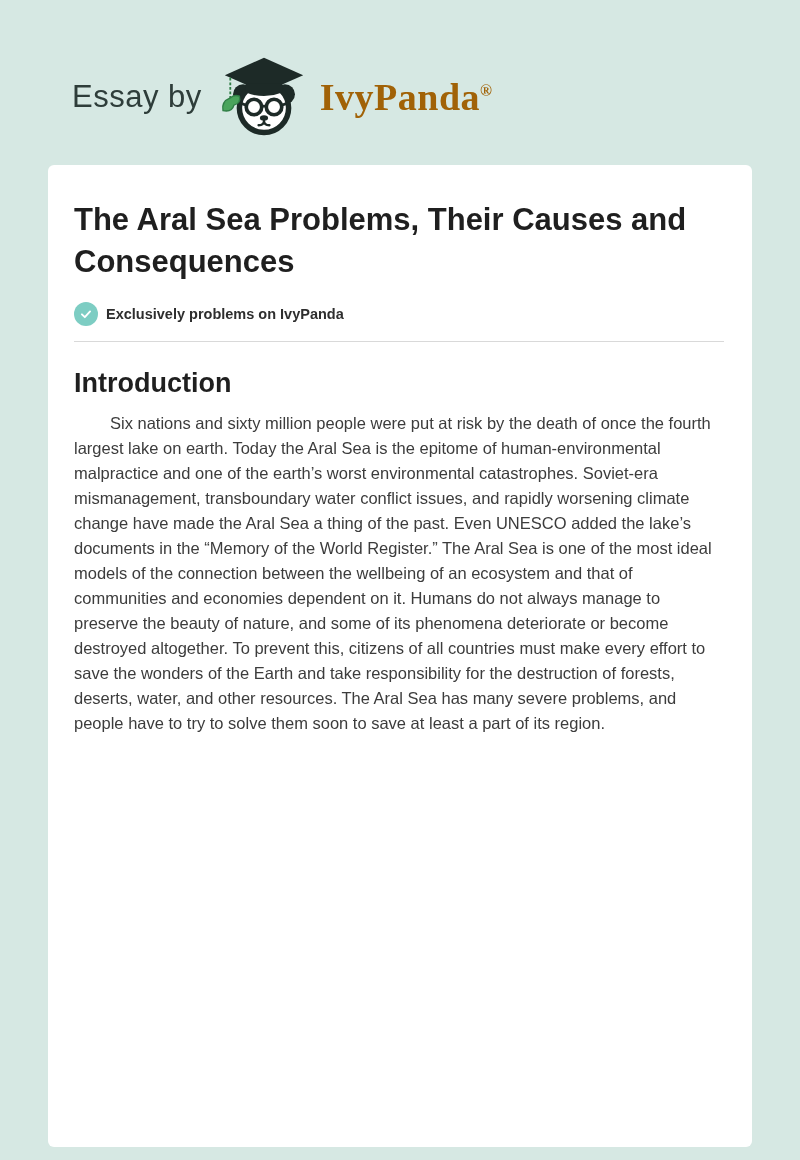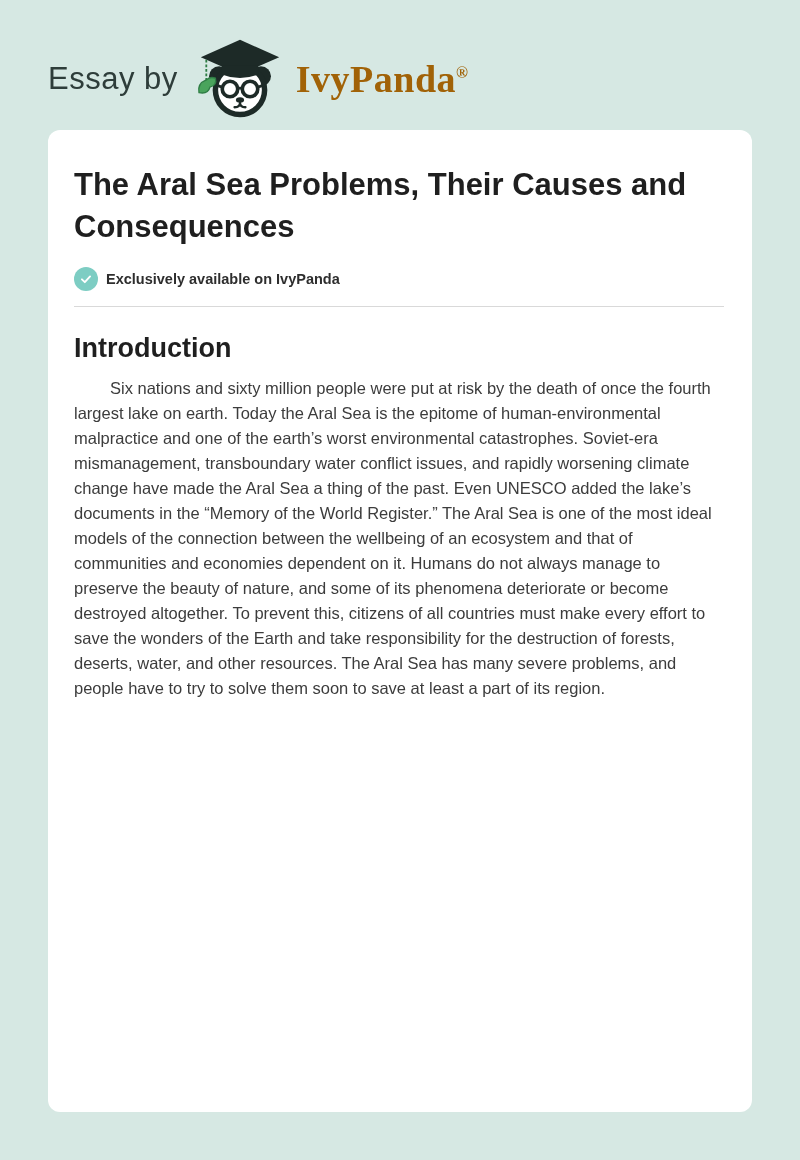--- a/index.html
+++ b/index.html
@@ -13,21 +13,22 @@
     height: 1160px;
     background: #d6e8e3;
     overflow: hidden;
   }
 
   
   .header {
     display: flex;
     align-items: center;
     padding: 36px 48px 8px 48px;
-    height: 130px;
+    height: 165px;
+    margin-left: 24px;
   }
   .header-prefix {
     font-size: 31px;
     font-weight: 400;
     color: #2e3d3a;
     letter-spacing: 0.5px;
   }
   .logo {
     width: 92px;
     height: 82px;
@@ -43,21 +44,21 @@
   }
   .brand sup {
     font-size: 16px;
     vertical-align: super;
   }
 
   
   .card {
     margin: 0 48px;
     background: #ffffff;
-    border-radius: 12px;
+    border-radius: 6px;
     min-height: 982px;
     padding: 34px 28px 40px 26px;
   }
   .title {
     font-size: 31px;
     line-height: 42px;
     font-weight: 700;
     color: #1f1f1f;
     max-width: 620px;
   }
@@ -142,21 +143,21 @@
   <div class="card">
 
     <h1 class="title">The Aral Sea Problems, Their Causes and Consequences</h1>
 
     <div class="availability">
       <span class="check-badge">
         <svg viewBox="0 0 24 24" width="14" height="14" aria-hidden="true">
           <path d="M5 12.5 L10 17.5 L19 7.5" fill="none" stroke="#ffffff" stroke-width="3.2" stroke-linecap="round" stroke-linejoin="round"></path>
         </svg>
       </span>
-      <span class="availability-label">Exclusively available on IvyPanda</span>
+      <span class="availability-label">Exclusively problems on IvyPanda</span>
     </div>
 
     <hr class="divider">
 
     <h2 class="section-heading">Introduction</h2>
 
     <div class="body-copy">
       <p>Six nations and sixty million people were put at risk by the death of once the fourth largest lake on earth. Today the Aral Sea is the epitome of human-environmental malpractice and one of the earth’s worst environmental catastrophes. Soviet-era mismanagement, transboundary water conflict issues, and rapidly worsening climate change have made the Aral Sea a thing of the past. Even UNESCO added the lake’s documents in the “Memory of the World Register.” The Aral Sea is one of the most ideal models of the connection between the wellbeing of an ecosystem and that of communities and economies dependent on it. Humans do not always manage to preserve the beauty of nature, and some of its phenomena deteriorate or become destroyed altogether. To prevent this, citizens of all countries must make every effort to save the wonders of the Earth and take responsibility for the destruction of forests, deserts, water, and other resources. The Aral Sea has many severe problems, and people have to try to solve them soon to save at least a part of its region.</p>
     </div>
 

